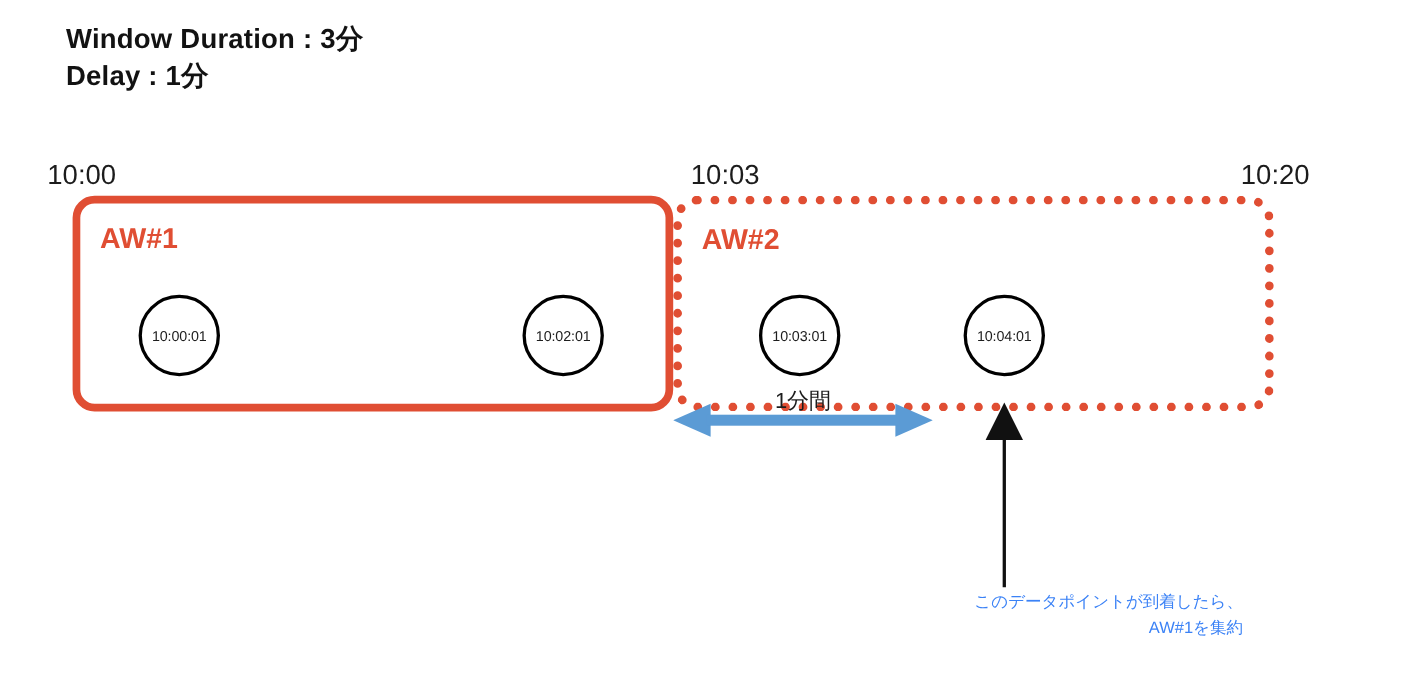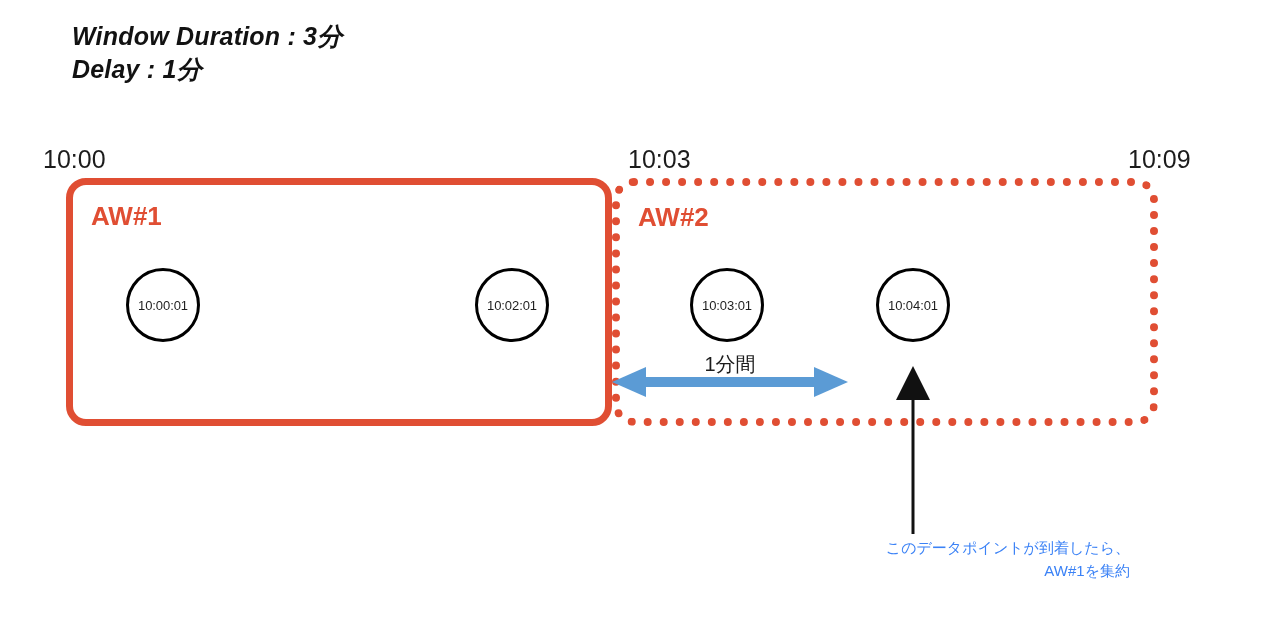--- a/index.html
+++ b/index.html
@@ -15,24 +15,23 @@
     position: relative;
     width: 1280px;
     height: 621px;
     background: #ffffff;
     overflow: hidden;
   }
 
   
   .title-block {
     position: absolute;
-    left: 72px;
+    left: 60px;
     top: 20px;
     line-height: 1.32;
-    font-style: italic;
   }
   .title-line {
     font-size: 25px;
     font-weight: bold;
     color: #121212;
     letter-spacing: 0.2px;
     white-space: nowrap;
   }
 
   
@@ -44,21 +43,21 @@
     top: 145px;
   }
   .tick-10-00 { left: 43px; }
   .tick-10-03 { left: 584px; margin-left: 44px; }
   .tick-10-06 { left: 1128px; }
 
   
   .window-box {
     position: absolute;
     top: 178px;
-    height: 248px;
+    height: 196px;
     border-radius: 20px;
     box-sizing: border-box;
   }
   .window-box.solid {
     left: 66px;
     width: 546px;
     border: 7px solid #e04e33;
   }
   .window-box.dotted {
     left: 612px;
@@ -147,21 +146,21 @@
 
 <div id="canvas">
 
   <div class="title-block">
     <div class="title-line">Window Duration : 3分</div>
     <div class="title-line">Delay : 1分</div>
   </div>
 
   <div class="tick-label tick-10-00">10:00</div>
   <div class="tick-label tick-10-03">10:03</div>
-  <div class="tick-label tick-10-06">10:09</div>
+  <div class="tick-label tick-10-06">10:20</div>
 
   <div class="window-box solid">
     <div class="window-label">AW#1</div>
   </div>
 
   <div class="window-box dotted">
     <div class="window-label">AW#2</div>
   </div>
 
   <div class="event-circle c0">

